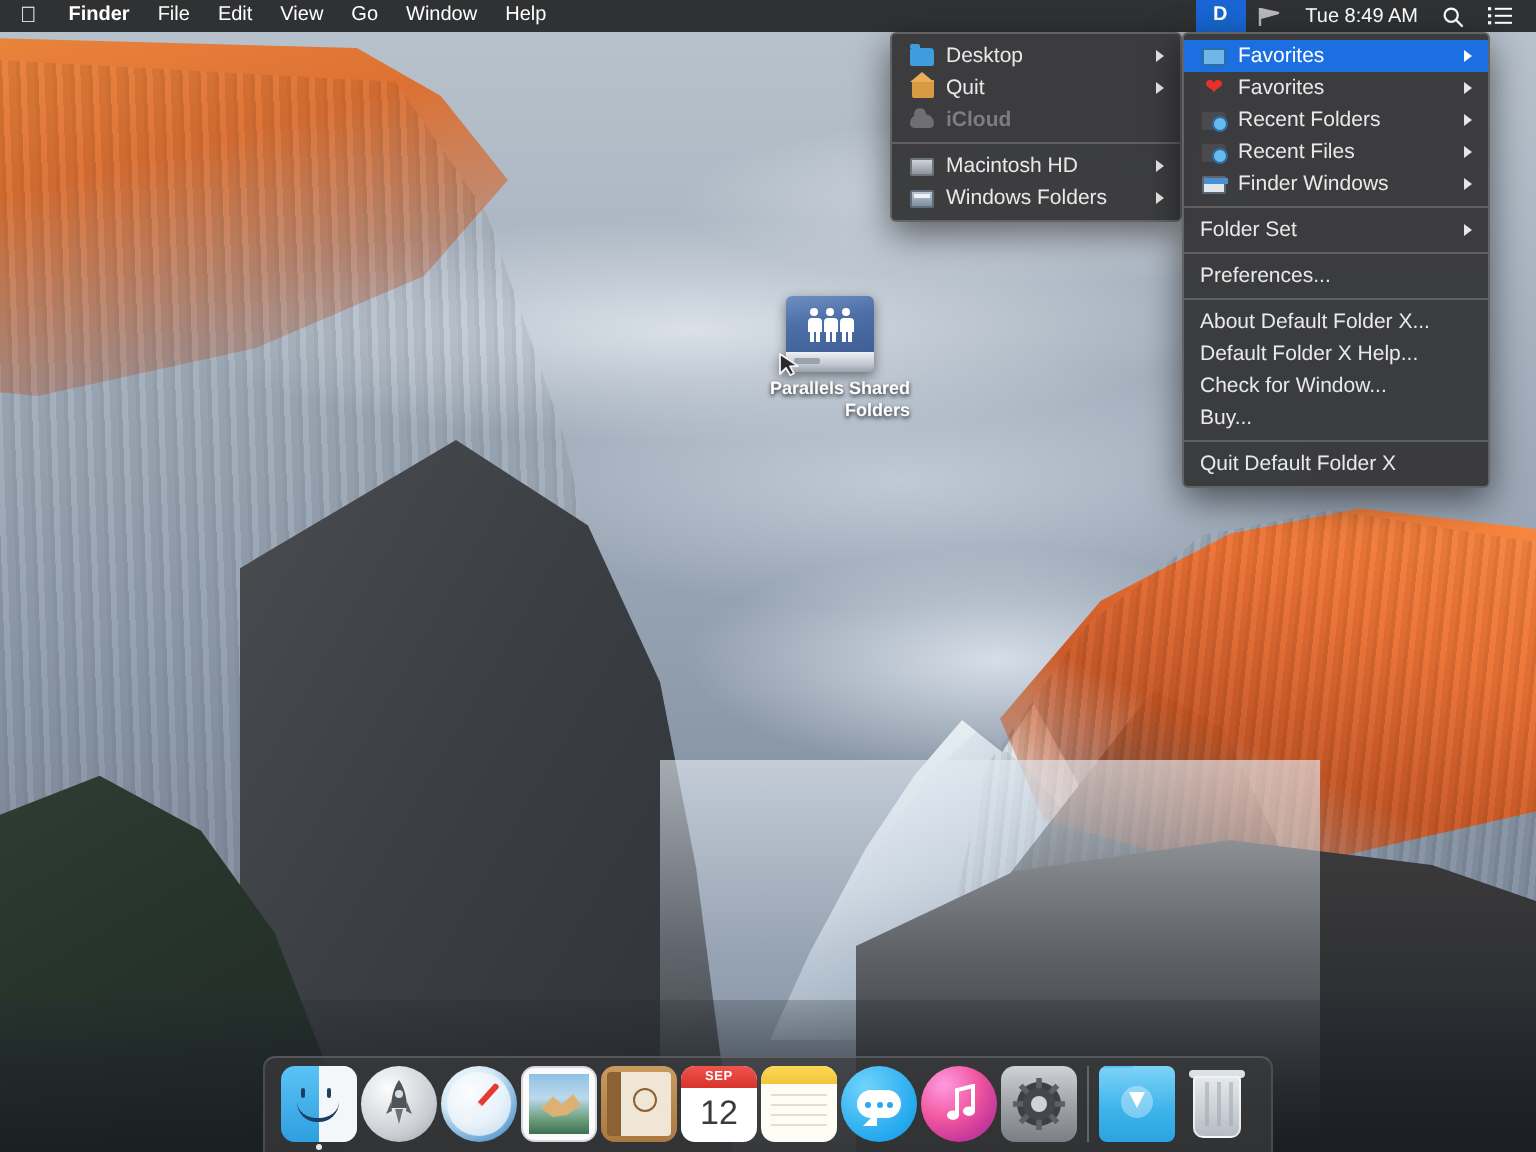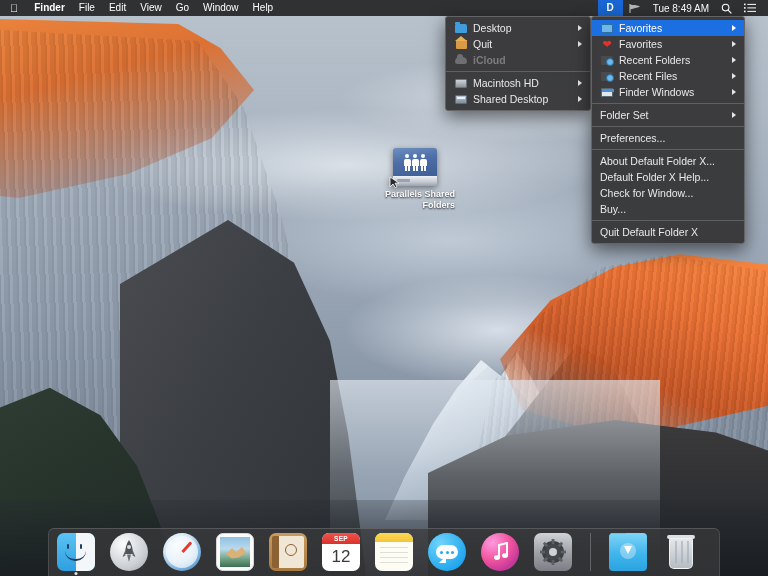--- a/index.html
+++ b/index.html
@@ -221,21 +221,21 @@
 
   
   #dock {
     position:absolute; left:50%; transform:translateX(-50%);
     bottom:0; height:48px; z-index:50;
     background:rgba(58,58,60,.72);
     border-top:1px solid rgba(150,150,154,.35);
     border-left:1px solid rgba(150,150,154,.25);
     border-right:1px solid rgba(150,150,154,.25);
     border-radius:6px 6px 0 0;
-    display:flex; align-items:flex-start; padding:4px 19px 0 8px; gap:15px;justify-content:center;
+    display:flex; align-items:flex-start; padding:4px 8px 0 8px; gap:2px;justify-content:center;
   }
   .dock-item { width:38px; height:38px; position:relative; }
   .dock-icon { width:38px; height:38px; border-radius:7px; overflow:hidden; position:relative; }
   .dock-dot {
     position:absolute; left:50%; transform:translateX(-50%); bottom:-4px;
     width:3px; height:3px; border-radius:50%; background:#e9e9ea;
   }
   .dock-sep { width:1px; height:38px; background:rgba(190,190,194,.35); margin:0 3px; }
 
   
@@ -387,21 +387,21 @@
       <span class="ico">
           <span class="i-hd"></span>
         </span>
       <span class="lbl">Macintosh HD</span>
       <span class="arw"></span>
     </div>
     <div class="mi">
       <span class="ico">
           <span class="i-shared"></span>
         </span>
-      <span class="lbl">Shared Desktop</span>
+      <span class="lbl">Windows Folders</span>
       <span class="arw"></span>
     </div>
   </div>
 
   <div class="menu" id="menu-dfx">
     <div class="mi sel">
       <span class="ico">
           <span class="i-monitor"></span>
         </span>
       <span class="lbl">Favorites</span>

